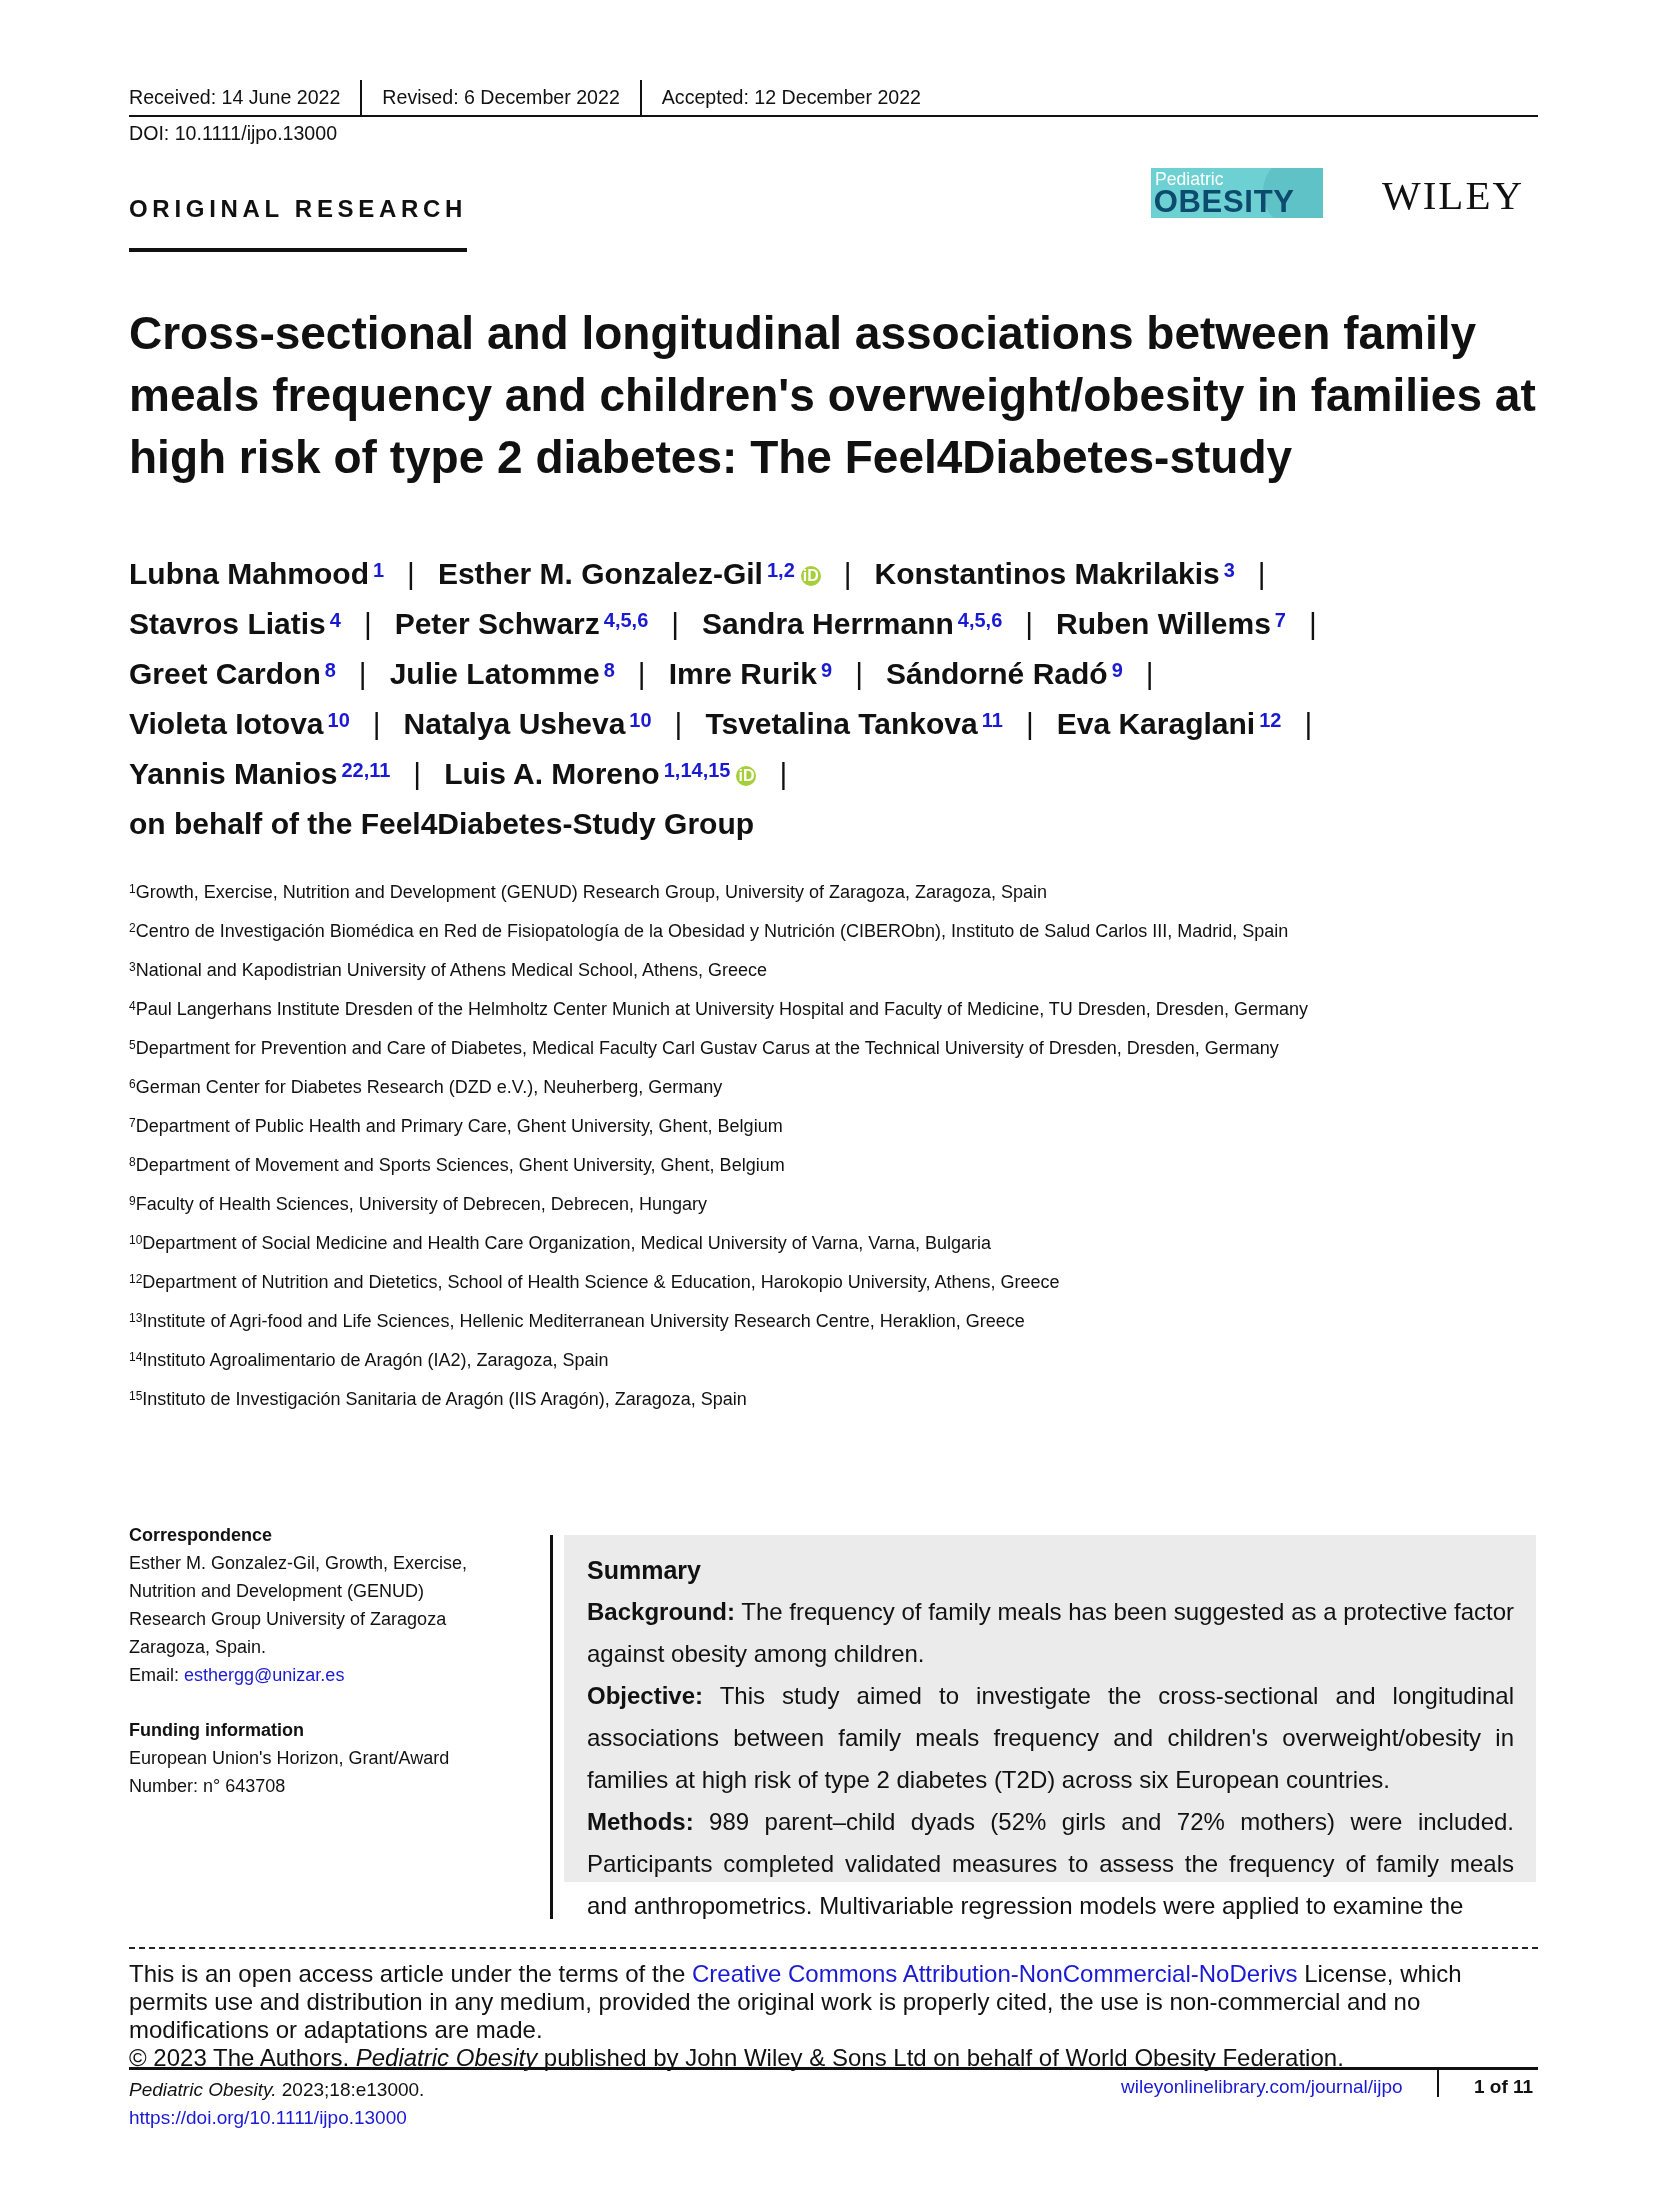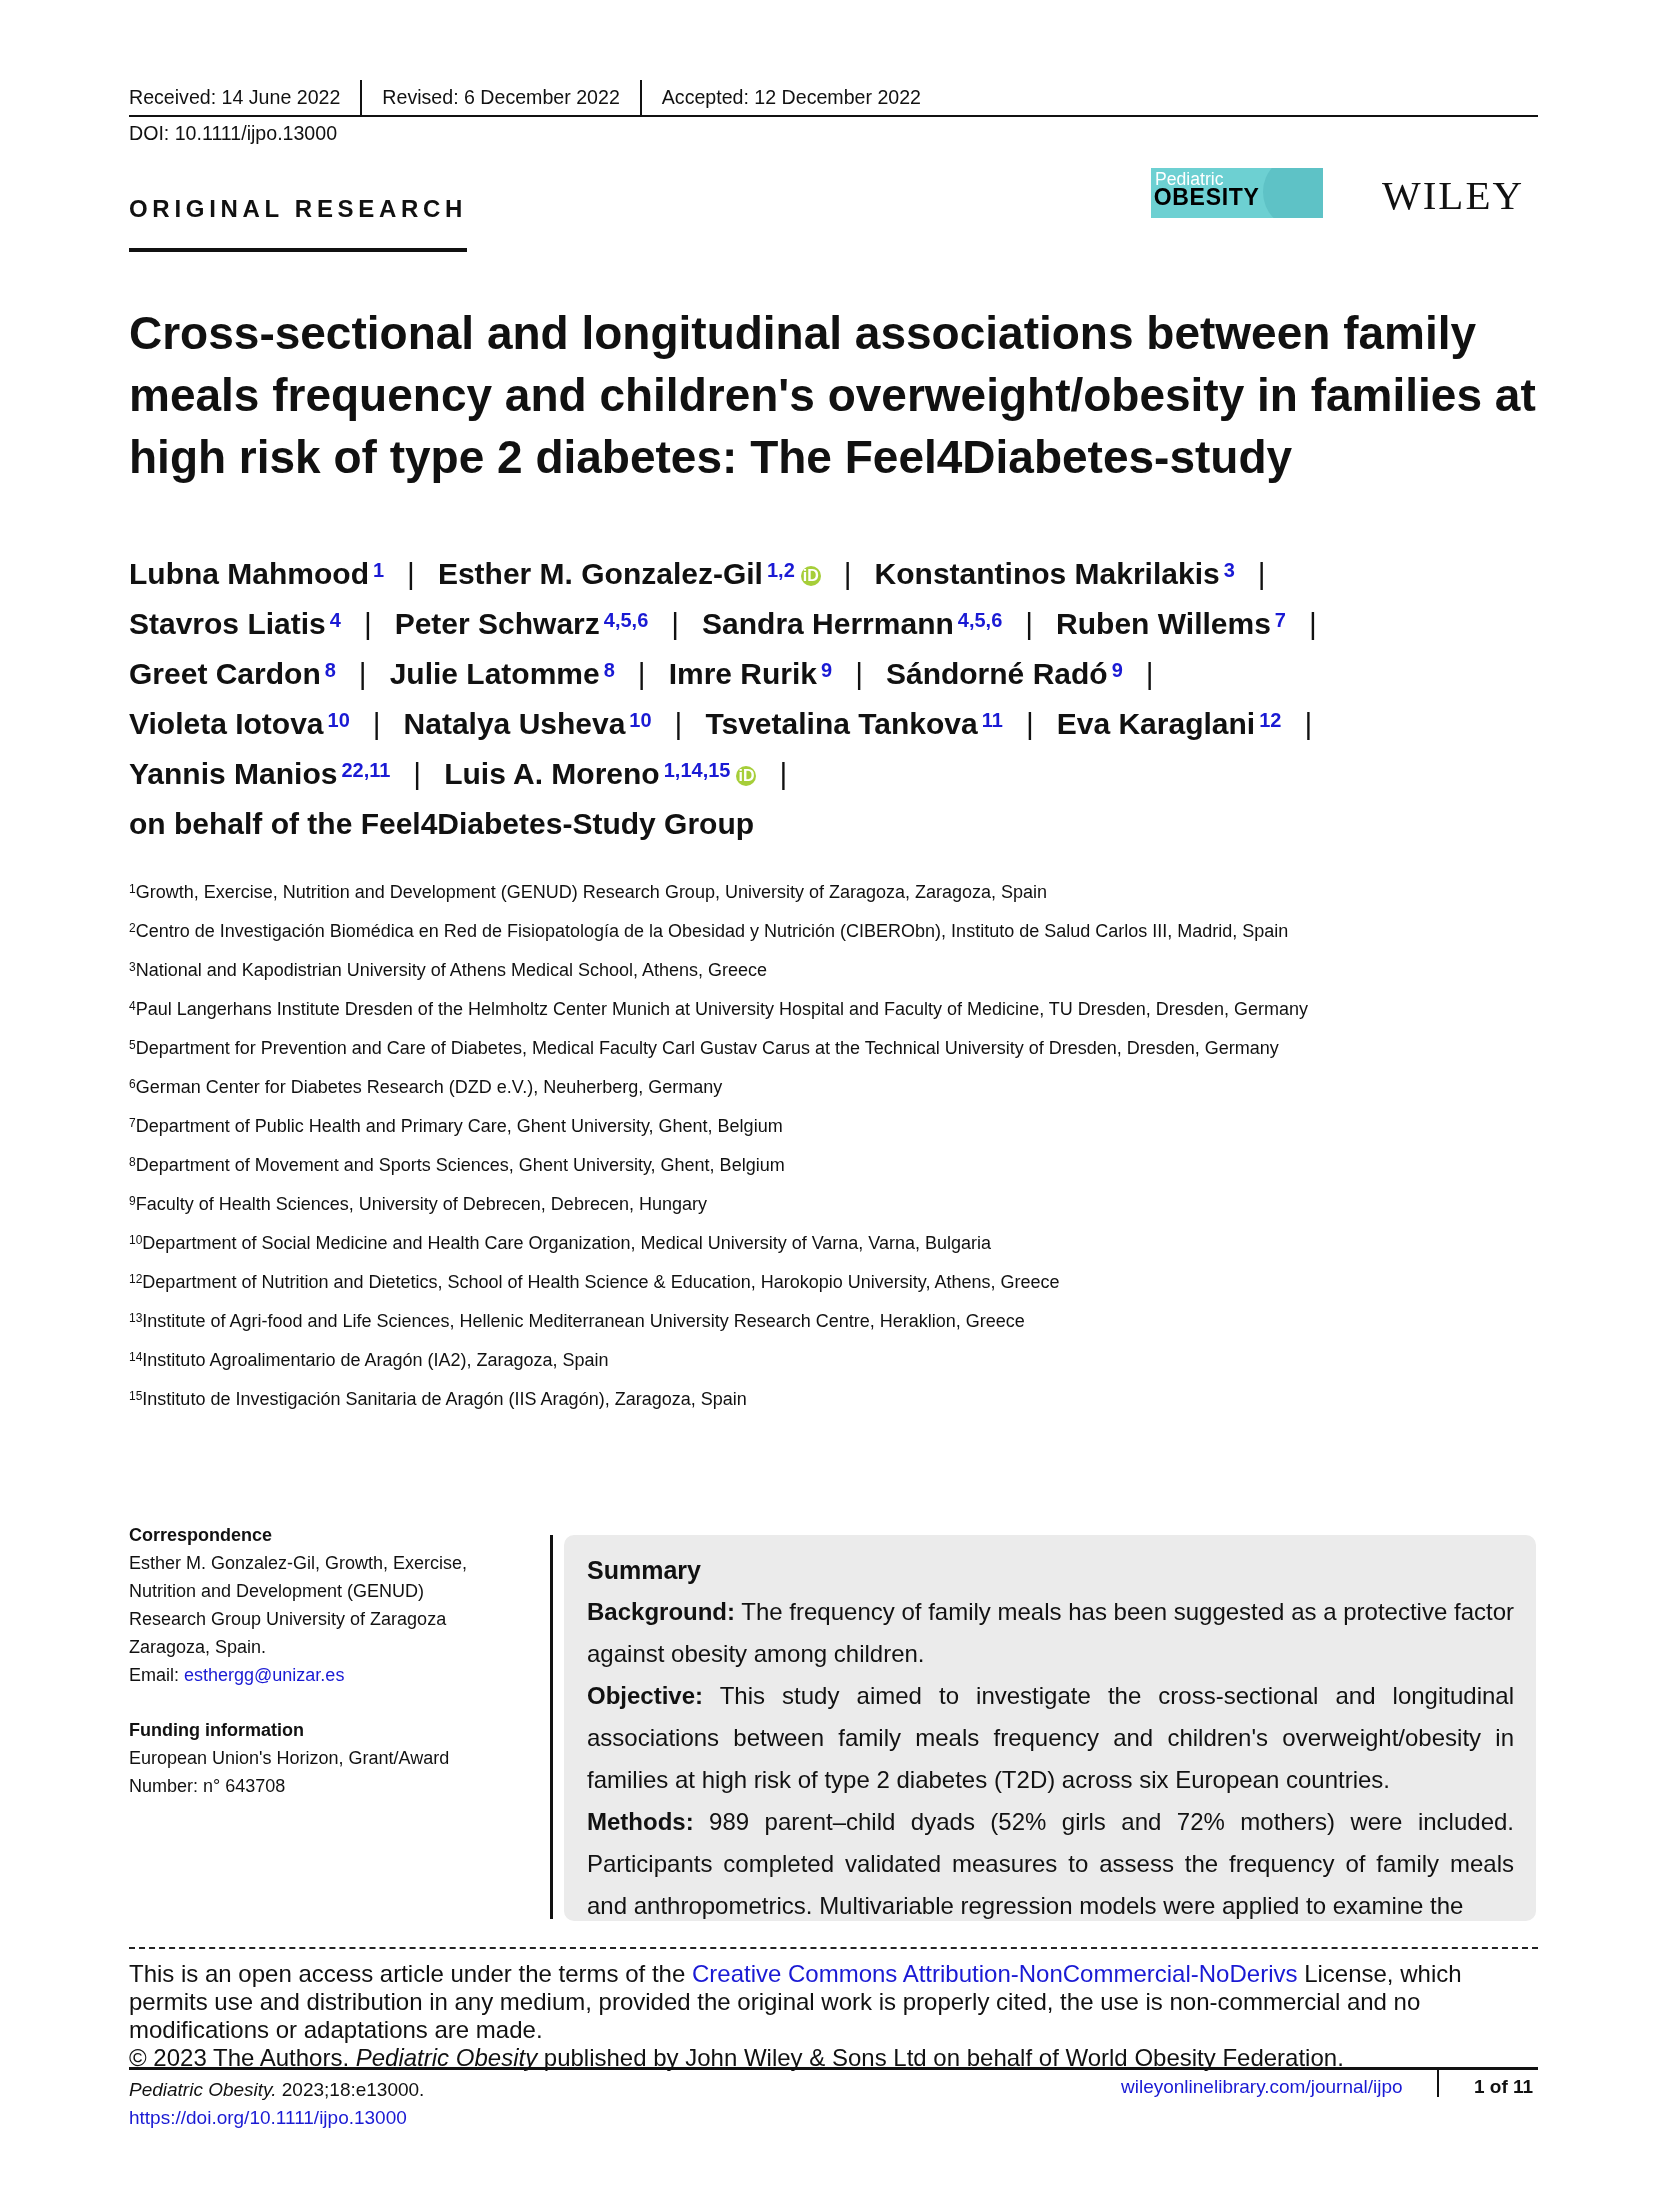--- a/index.html
+++ b/index.html
@@ -11,41 +11,41 @@
   .dates { left:129px; top:80px; width:1409px; height:35px; border-bottom:2.7px solid #111; display:flex; align-items:flex-end; font-size:19.6px; }
   .dates .cell { padding:0 20px; height:35px; display:flex; align-items:center; }
   .dates .cell:first-child { padding-left:0; }
   .dates .cell + .cell { border-left:2px solid #111; }
   .doi { left:129px; top:122px; font-size:19.6px; }
 
   .section-label { left:129px; top:195px; font-size:24px; font-weight:bold; letter-spacing:4.7px; padding-bottom:25px; border-bottom:4px solid #111; }
 
   .journal-logo { left:1151px; top:168px; width:172px; height:50px; background:#6dd0d2; overflow:hidden; }
   .journal-logo .l1 { position:absolute; left:4px; top:1.4px; color:#fff; font-size:17.6px; }
-  .journal-logo .l2 { position:absolute; left:2.7px; top:16px; color:#000000; font-size:23px; font-weight:bold; letter-spacing:0.7px; }
+  .journal-logo .l2 { position:absolute; left:2.7px; top:16px; color:#0c4a6e; font-size:31px; font-weight:bold; letter-spacing:0.7px; }
   .journal-logo .deco { position:absolute; right:-13.5px; top:-13.5px; width:74px; height:74px; border-radius:50%; background:rgba(80,180,185,0.5); }
   .wiley { left:1382px; top:171px; font-family:"Liberation Serif", "DejaVu Serif", serif; font-size:41px; letter-spacing:2px; color:#111; }
 
   .title { left:129px; top:302px; width:1421px; font-size:46px; font-weight:bold; line-height:62px; }
 
   .authors { left:129px; top:549px; width:1428px; font-size:30px; font-weight:bold; line-height:50px; }
   .authors .line { white-space:nowrap; }
   .authors sup { color:#1a1ad4; font-size:20px; vertical-align:top; position:relative; top:-4px; margin-left:4px; }
   .authors .sep { display:inline-block; margin:0 23px; font-weight:normal; }
   .orcid { display:inline-block; width:20px; height:20px; border-radius:50%; background:#a6ce39; color:#fff; font-size:16px; text-align:center; line-height:20px; vertical-align:middle; margin-left:6px; font-weight:bold; }
 
   .affils { left:129px; top:873px; width:1421px; font-size:18px; line-height:39px; }
   .affils sup { font-size:12px; vertical-align:top; position:relative; top:-2.7px; }
 
   .side { left:129px; top:1521px; width:379px; font-size:18px; line-height:28px; }
   .side .h { font-weight:bold; }
   .side .gap { height:27px; }
   .vrule { left:550px; top:1535px; width:2.7px; height:384px; background:#111; }
 
-  .summary { left:564px; top:1535px; width:972px; height:386px; background:#ebebeb;border-radius:10px; }
+  .summary { left:564px; top:1535px; width:972px; height:347px; background:#ebebeb; }
   .summary .inner { position:absolute; left:23px; top:13.5px; width:927px; font-size:24px; line-height:42px; text-align:justify; }
   .summary .sh { font-weight:bold; font-size:25px; }
   .summary b { font-weight:bold; }
 
   .dash { left:129px; top:1947px; width:1409px; border-top:2px dashed #222; }
   .license { left:129px; top:1960px; width:1414px; font-size:24px; line-height:28px; }
 
   .footrule { left:129px; top:2067px; width:1409px; height:2.7px; background:#111; }
   .foot-left { left:129px; top:2076px; font-size:19px; line-height:28px; }
   .foot-url { left:1121px; top:2076px; font-size:19px; }

